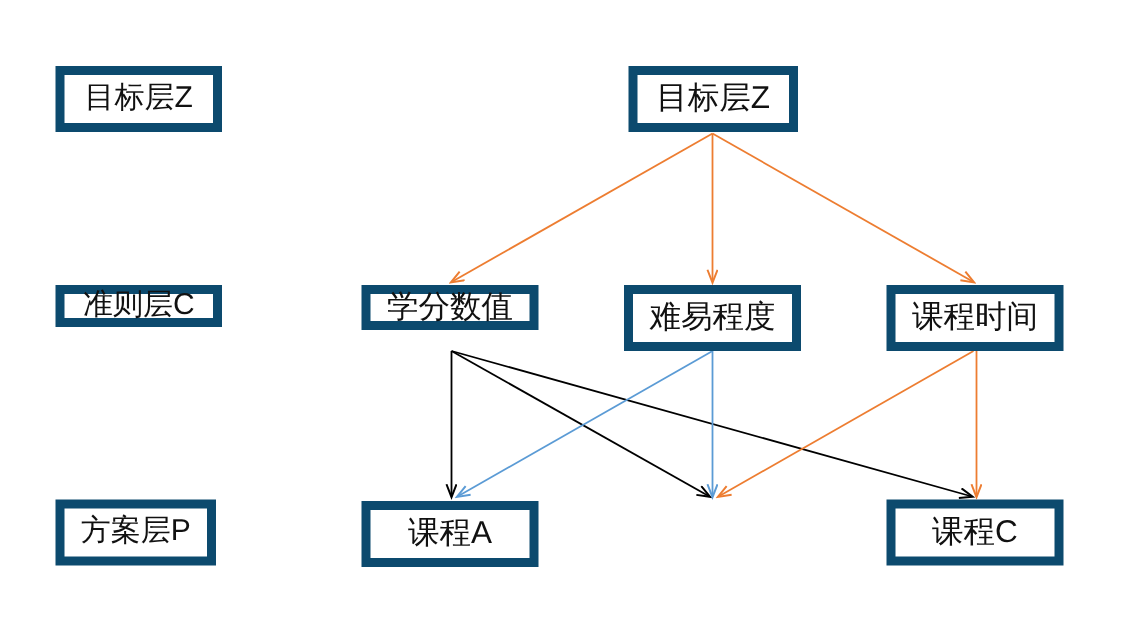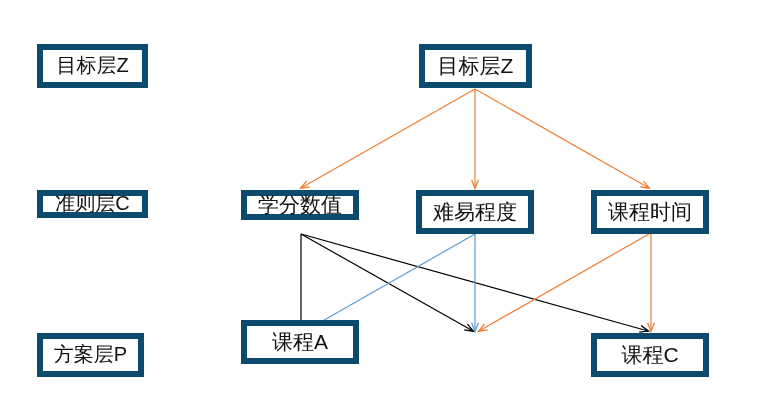--- a/index.html
+++ b/index.html
@@ -94,20 +94,20 @@
   <div class="node" style="left: 241px; top: 190px; width: 118px; height: 30px;">
     <span class="node-label">学分数值</span>
   </div>
   <div class="node" style="left: 416px; top: 190px; width: 118px; height: 44px;">
     <span class="node-label">难易程度</span>
   </div>
   <div class="node" style="left: 591px; top: 190px; width: 118px; height: 44px;">
     <span class="node-label">课程时间</span>
   </div>
 
-  <div class="node" style="left: 241px; top: 320px; width: 118px; height: 44px;">
+  <div class="node" style="left: 241px; top: 334px; width: 118px; height: 44px;">
     <span class="node-label">课程A</span>
   </div>
   <div class="node" style="left: 591px; top: 333px; width: 118px; height: 44px;">
     <span class="node-label">课程C</span>
   </div>
 
 </div>
 
 </body></html>

